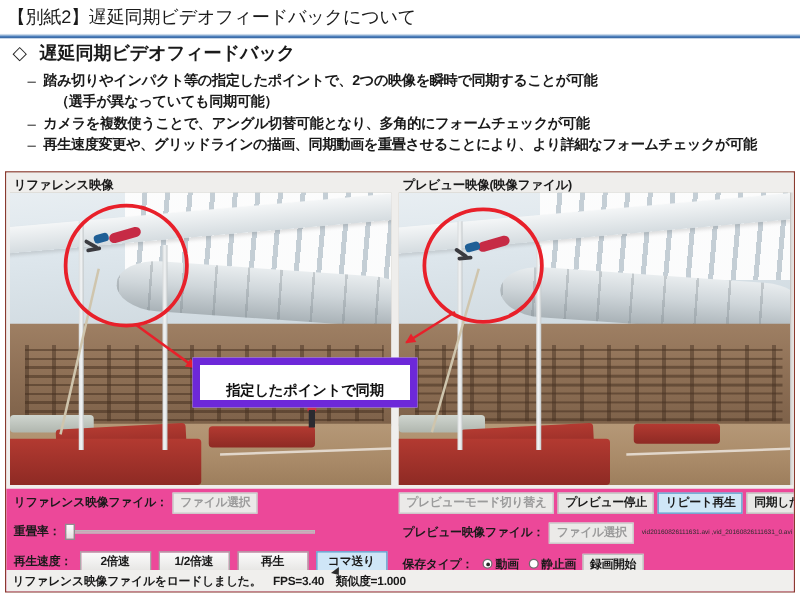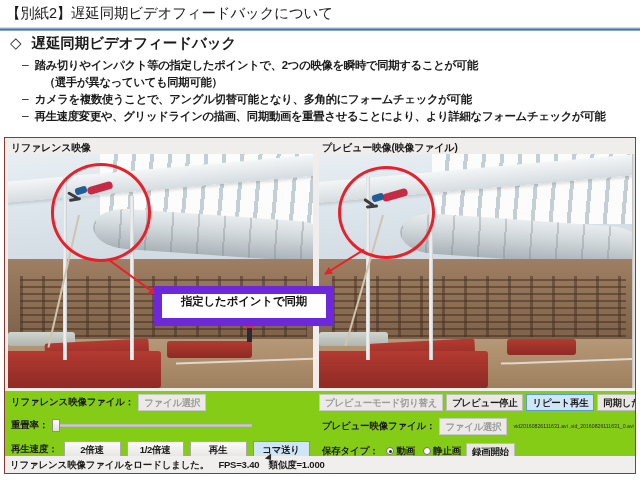--- a/index.html
+++ b/index.html
@@ -192,33 +192,33 @@
   }
   .leader.flip::after {
     content: ""; position: absolute; left: -1px; right: auto; top: -3px;
     border-left: none; border-right: 8px solid #e8202a;
     border-top: 4px solid transparent; border-bottom: 4px solid transparent;
   }
 
   .callout {
     position: absolute; left: 149px; top: 148px;
     width: 180px; height: 40px;
-    background: #ffffff; border: 8px solid #6d28d9;
-    display: flex; align-items: flex-start; justify-content: center;
+    background: #ffffff; border: 6px solid #6d28d9;
+    display: flex; align-items: flex-end; justify-content: center;
     z-index: 8;
   }
   .callout span {
     font-size: 11.5px; font-weight: 700; color: #111;
     letter-spacing: -0.2px;
   }
 
   
   .controls {
     position: absolute; left: 0; top: 253px; width: 632px; height: 84px;
-    background: #84cc16;
+    background: #ec4899;
   }
   .ctl-left  { position: absolute; left: 0;   top: 0; width: 311px; height: 84px; }
   .ctl-right { position: absolute; left: 311px; top: 0; width: 321px; height: 84px; }
 
   .row { display: flex; align-items: center; height: 20px; }
   .lbl {
     font-size: 9.5px; font-weight: 700; color: #1a1a1a;
     letter-spacing: -0.2px; white-space: nowrap;
   }
   .btn {

